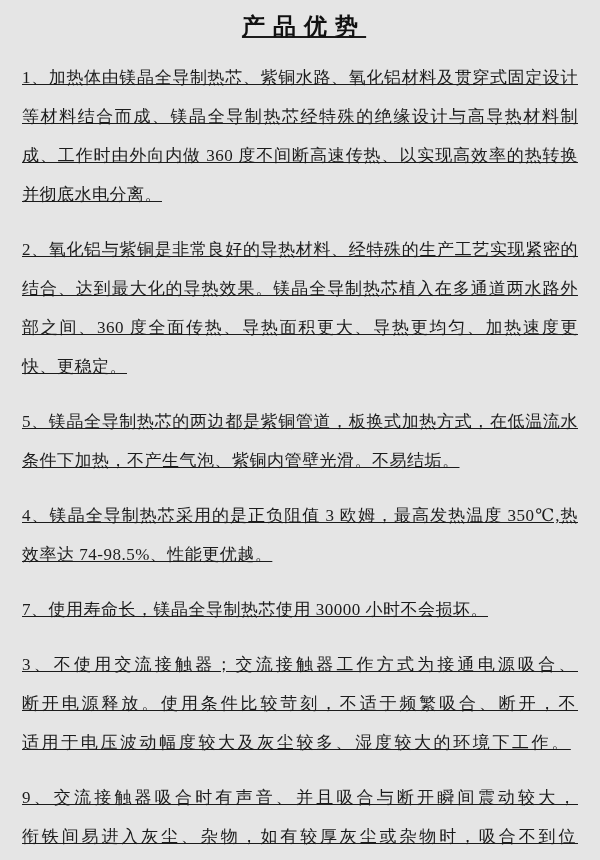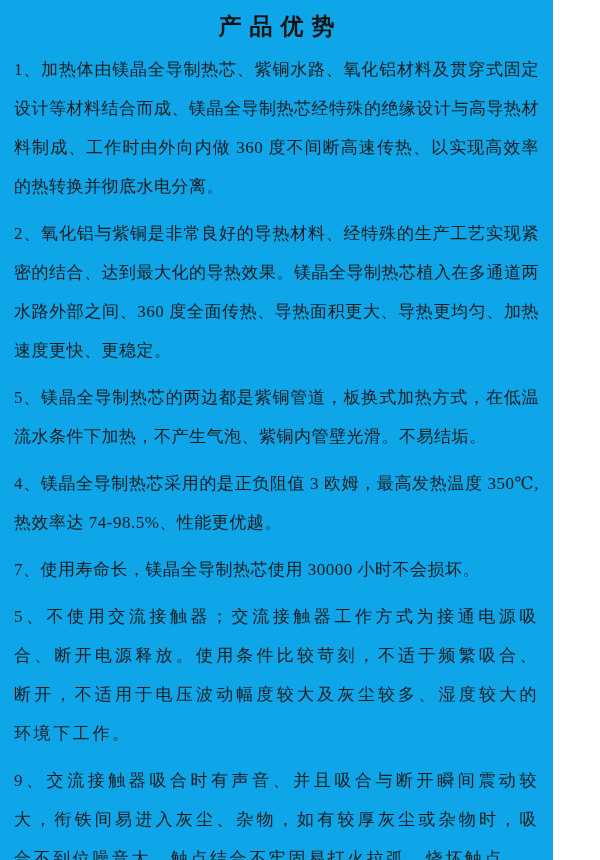--- a/index.html
+++ b/index.html
@@ -1,59 +1,60 @@
 <!DOCTYPE html>
 <html><head>
 <meta charset="utf-8">
 <style>
   html, body {
     margin: 0;
     padding: 0;
     background: #ffffff;
   }
   .page {
-    width: 553px;
+    width: 600px;
     height: 860px;
-    background: #0ea5e9;
+    background: #e5e5e5;
     box-sizing: border-box;
     padding: 12px 6px 0 6px;
     overflow: hidden;
     font-family: "Liberation Serif", "DejaVu Serif", serif;
     color: #1c1c1c;
+    text-decoration: underline;
   }
   .doc-title {
     text-align: center;
     font-size: 23px;
     font-weight: bold;
     letter-spacing: 0.35em;
     text-indent: 0.35em; 
     line-height: 30px;
     margin: 0 0 6px 0;
     color: #111111;
   }
   .para {
     font-size: 17px;
     line-height: 39px;
     text-align: justify;
     text-justify: inter-character;
     letter-spacing: 0.5px;
-    margin: 8px;
+    margin: 16px;
     word-break: break-all;
   }
   .para.wide {
     letter-spacing: 2.6px;
   }
 </style>
 </head>
 <body>
 
 <div class="page">
   <h1 class="doc-title">产品优势</h1>
 
   <p class="para">1、加热体由镁晶全导制热芯、紫铜水路、氧化铝材料及贯穿式固定设计等材料结合而成、镁晶全导制热芯经特殊的绝缘设计与高导热材料制成、工作时由外向内做 360 度不间断高速传热、以实现高效率的热转换并彻底水电分离。</p>
   <p class="para">2、氧化铝与紫铜是非常良好的导热材料、经特殊的生产工艺实现紧密的结合、达到最大化的导热效果。镁晶全导制热芯植入在多通道两水路外部之间、360 度全面传热、导热面积更大、导热更均匀、加热速度更快、更稳定。</p>
   <p class="para">5、镁晶全导制热芯的两边都是紫铜管道，板换式加热方式，在低温流水条件下加热，不产生气泡、紫铜内管壁光滑。不易结垢。</p>
   <p class="para">4、镁晶全导制热芯采用的是正负阻值 3 欧姆，最高发热温度 350℃,热效率达 74-98.5%、性能更优越。</p>
   <p class="para">7、使用寿命长，镁晶全导制热芯使用 30000 小时不会损坏。</p>
-  <p class="para wide">5、不使用交流接触器；交流接触器工作方式为接通电源吸合、断开电源释放。使用条件比较苛刻，不适于频繁吸合、断开，不适用于电压波动幅度较大及灰尘较多、湿度较大的环境下工作。</p>
+  <p class="para wide">3、不使用交流接触器；交流接触器工作方式为接通电源吸合、断开电源释放。使用条件比较苛刻，不适于频繁吸合、断开，不适用于电压波动幅度较大及灰尘较多、湿度较大的环境下工作。</p>
   <p class="para wide">9、交流接触器吸合时有声音、并且吸合与断开瞬间震动较大，衔铁间易进入灰尘、杂物，如有较厚灰尘或杂物时，吸合不到位噪音大，触点结合不牢固易打火拉弧，烧坏触点。</p>
 
 </div>
 
 </body></html>

